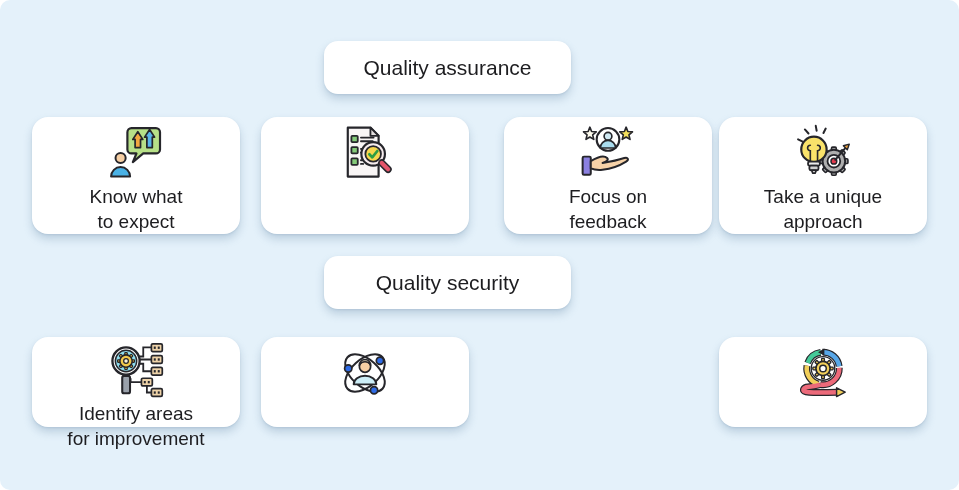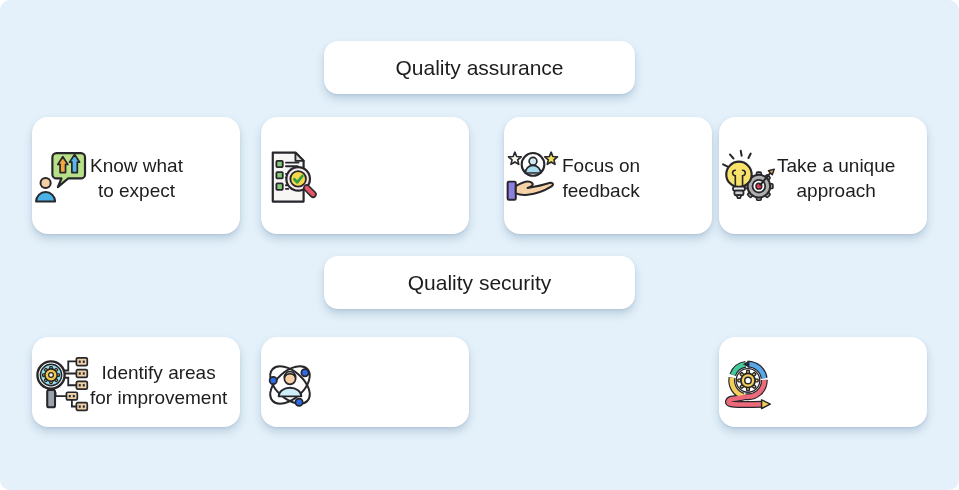--- a/index.html
+++ b/index.html
@@ -1,23 +1,23 @@
 <!DOCTYPE html>
 <html><head>
 <meta charset="utf-8">
 <style>
   html,body{margin:0;padding:0;background:#ffffff;}
   .panel{position:relative;width:959px;height:490px;background:#e4f1fa;border-radius:10px;overflow:hidden;
          font-family:"Liberation Sans",sans-serif;color:#1d1d20;}
-  .pill{position:absolute;left:324px;width:311px;height:53px;background:#ffffff;border-radius:14px;
+  .pill{position:absolute;left:324px;width:247px;height:53px;background:#ffffff;border-radius:14px;
         box-shadow:0 5px 9px rgba(104,138,168,.32),0 1px 2px rgba(104,138,168,.18);
         display:flex;align-items:center;justify-content:center;font-size:21px;}
   .card{position:absolute;width:208px;background:#ffffff;border-radius:16px;
         box-shadow:0 5px 9px rgba(104,138,168,.32),0 1px 2px rgba(104,138,168,.18);
-        display:flex;flex-direction:row;align-items:center;box-sizing:border-box;padding-top:4px;}
+        display:flex;flex-direction:column;align-items:center;box-sizing:border-box;padding-top:4px;}
   .r1{top:117px;height:117px}.r2{top:337px;height:90px}
   .c1{left:32px}.c2{left:261px}.c3{left:504px}.c4{left:719px}
   .iconbox{height:62px;display:flex;align-items:center;justify-content:center;margin-top:1px;}
   .iconbox svg{width:58px;height:58px;display:block;}
   .label{font-size:19px;line-height:25px;text-align:center;white-space:pre-line;margin-top:1px;}
 </style>
 </head>
 <body>
 
 <div class="panel">

